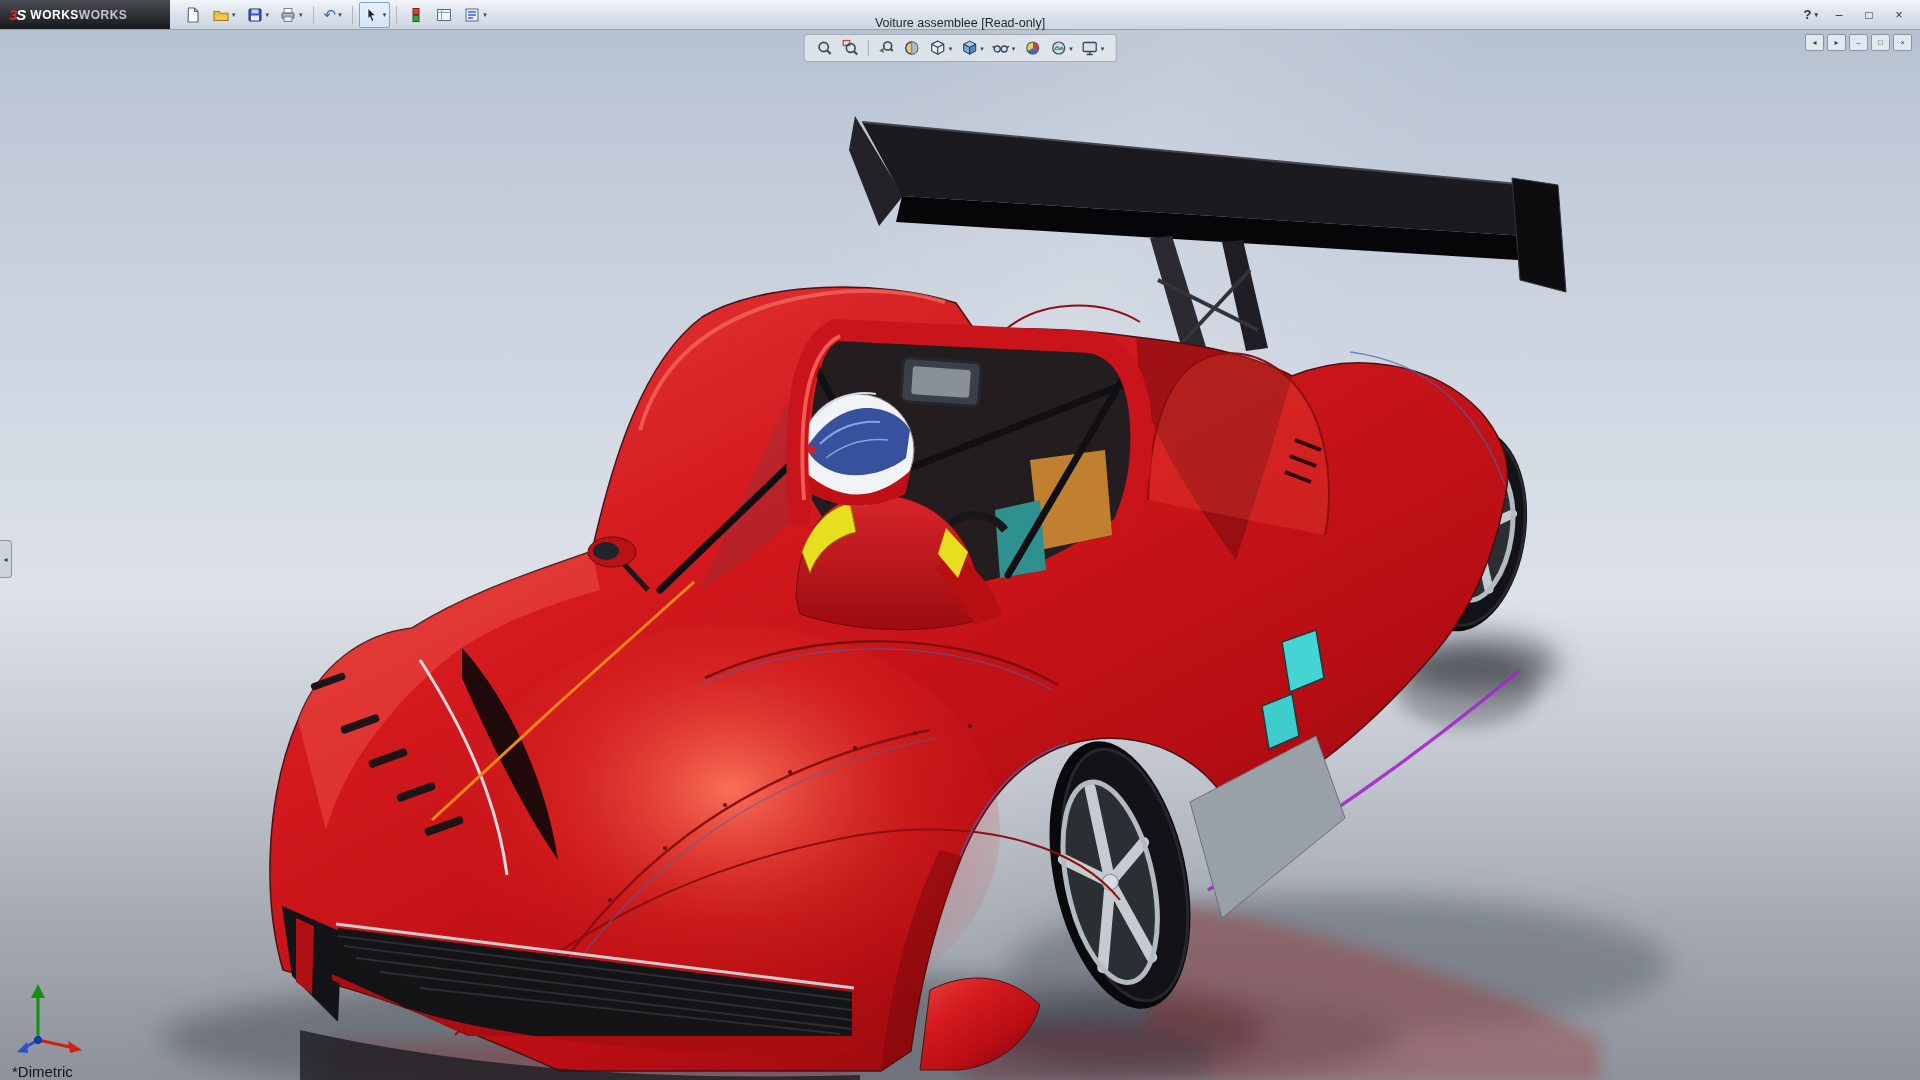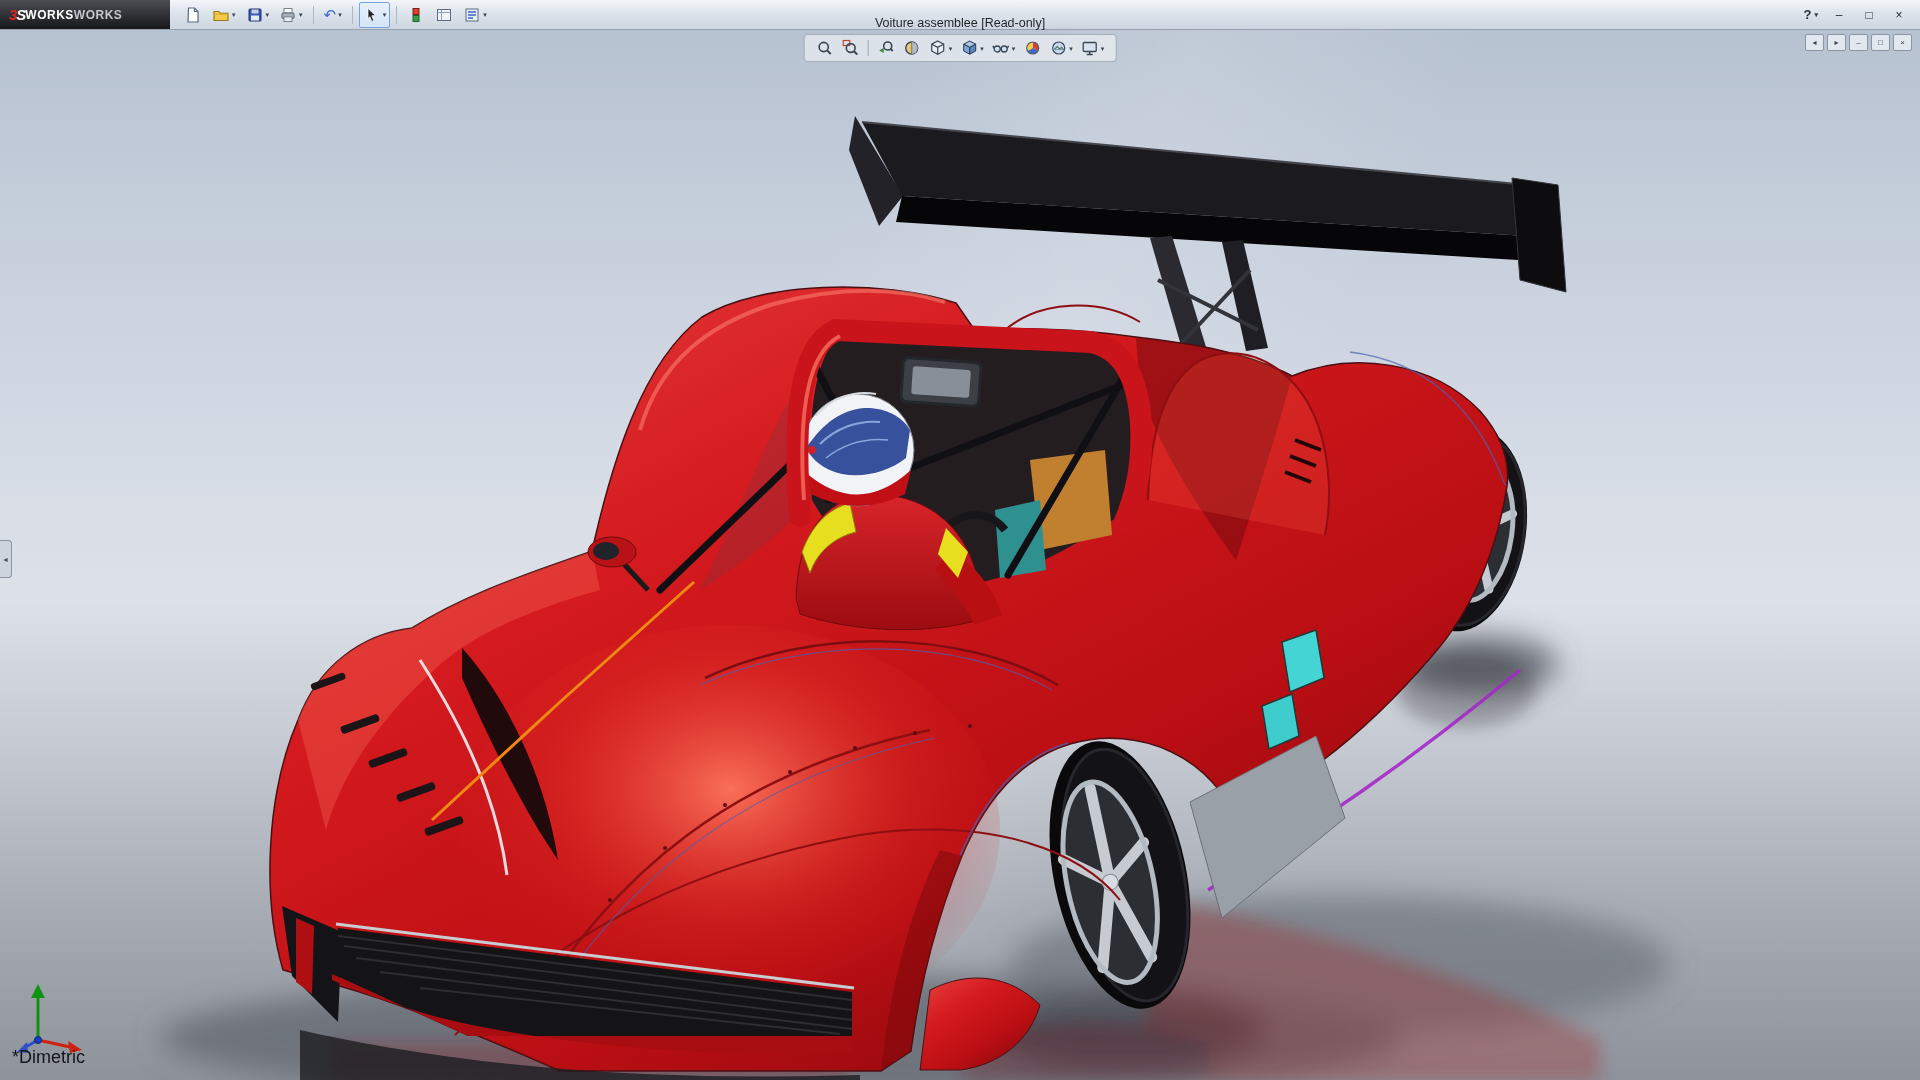--- a/index.html
+++ b/index.html
@@ -4,21 +4,21 @@
 <style>
   html,body{margin:0;padding:0;width:1920px;height:1080px;overflow:hidden;
     font-family:"Liberation Sans",sans-serif;-webkit-font-smoothing:antialiased;}
   .app{width:1920px;height:1080px;display:flex;flex-direction:column;background:#c9d1dc;}
 
   
   .titlebar{height:29px;flex:0 0 29px;display:flex;align-items:center;position:relative;
     background:linear-gradient(180deg,#f3f6fa 0%,#dde4ec 45%,#ccd5e0 100%);
     border-bottom:1px solid #97a1ad;}
   .logo{width:170px;height:29px;background:linear-gradient(180deg,#4a4d53,#17181b);
-    display:flex;align-items:center;padding-left:9px;box-sizing:border-box;flex:0 0 auto;}
+    display:flex;align-items:center;padding-left:9px;box-sizing:border-box;gap:5px;flex:0 0 auto;}
   .logo .mark{font-weight:bold;font-style:italic;font-size:15px;letter-spacing:-1px;}
   .logo .mark .m3{color:#e0251c;} .logo .mark .ms{color:#fff;}
   .logo .brand{font-size:12px;letter-spacing:.5px;}
   .logo .brand b{color:#ffffff;font-weight:bold;} .logo .brand span{color:#c2c7ce;font-weight:bold;}
   .tb-icons{display:flex;align-items:center;gap:2px;padding-left:10px;}
   .tb-btn{height:24px;padding:0 3px;display:flex;align-items:center;gap:2px;border:1px solid transparent;border-radius:2px;}
   .tb-btn.selected{border:1px solid #7aa4d8;background:linear-gradient(#e8f1fb,#d4e4f6);}
   .tb-sep{width:1px;height:18px;background:#aeb6c2;margin:0 4px;}
   .dd{font-size:7px;color:#3a4452;line-height:1;}
   .icn{width:18px;height:18px;display:block;}
@@ -47,21 +47,21 @@
   .corner .c-btn{width:17px;height:15px;background:rgba(240,244,249,.75);border:1px solid #8a94a2;
     border-radius:2px;font-size:8px;color:#3a424e;display:flex;align-items:center;justify-content:center;}
 
   
   .side-tab{position:absolute;left:0;top:510px;width:11px;height:36px;background:#cdd4dd;
     border:1px solid #8a94a2;border-left:none;border-radius:0 4px 4px 0;
     display:flex;align-items:center;justify-content:center;font-size:8px;color:#3a424e;}
 
   
   .triad{position:absolute;left:12px;bottom:22px;width:90px;height:80px;}
-  .view-label{position:absolute;left:12px;bottom:12px;font-size:18px;color:#121418;}
+  .view-label{position:absolute;left:12px;bottom:0px;font-size:15px;color:#121418;}
 </style>
 </head>
 <body>
 
 <div class="app">
 
   <div class="titlebar">
     <div class="logo">
       <span class="mark"><span class="m3">3</span><span class="ms">S</span></span>
       <span class="brand"><b>WORKS</b><span>WORKS</span></span>

